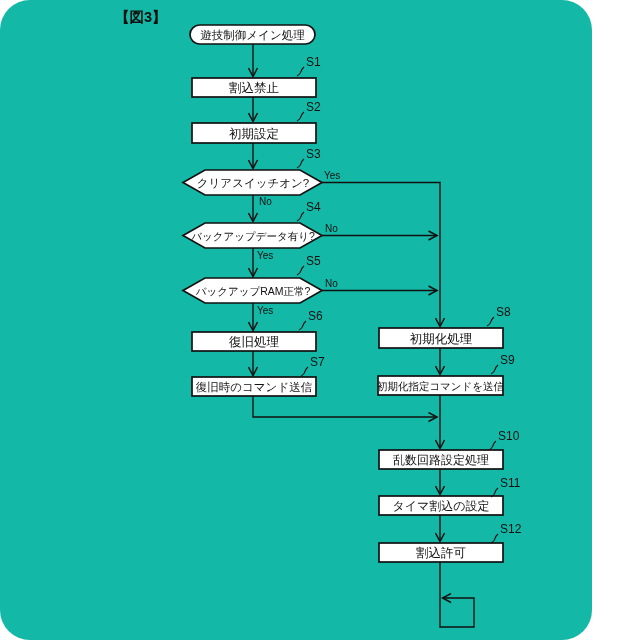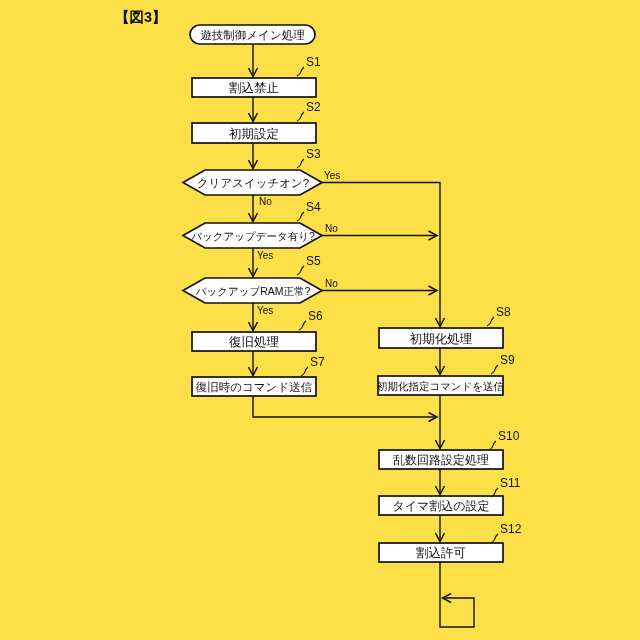--- a/index.html
+++ b/index.html
@@ -1,16 +1,16 @@
 <!DOCTYPE html>
 <html><head>
 <meta charset="utf-8">
 <style>
   html,body{margin:0;padding:0;background:#ffffff;}
-  .page{position:relative;width:640px;height:640px;background:#fde047;overflow:hidden;}
+  .page{position:relative;width:592px;height:640px;background:#14b8a6;overflow:hidden;border-radius:30px;}
   svg{display:block;}
   text{fill:#111111;font-family:"Liberation Sans",sans-serif;}
   .shape{fill:#ffffff;stroke:#111111;stroke-width:1.7;}
   .conn{fill:none;stroke:#111111;stroke-width:1.4;}
   .leader{fill:none;stroke:#111111;stroke-width:1.1;}
   .box-label{text-anchor:middle;}
   .t12{font-size:12.5px;}
   .t11{font-size:11.5px;}
   .t10{font-size:10.5px;}
   .tm{font-size:12px;}

